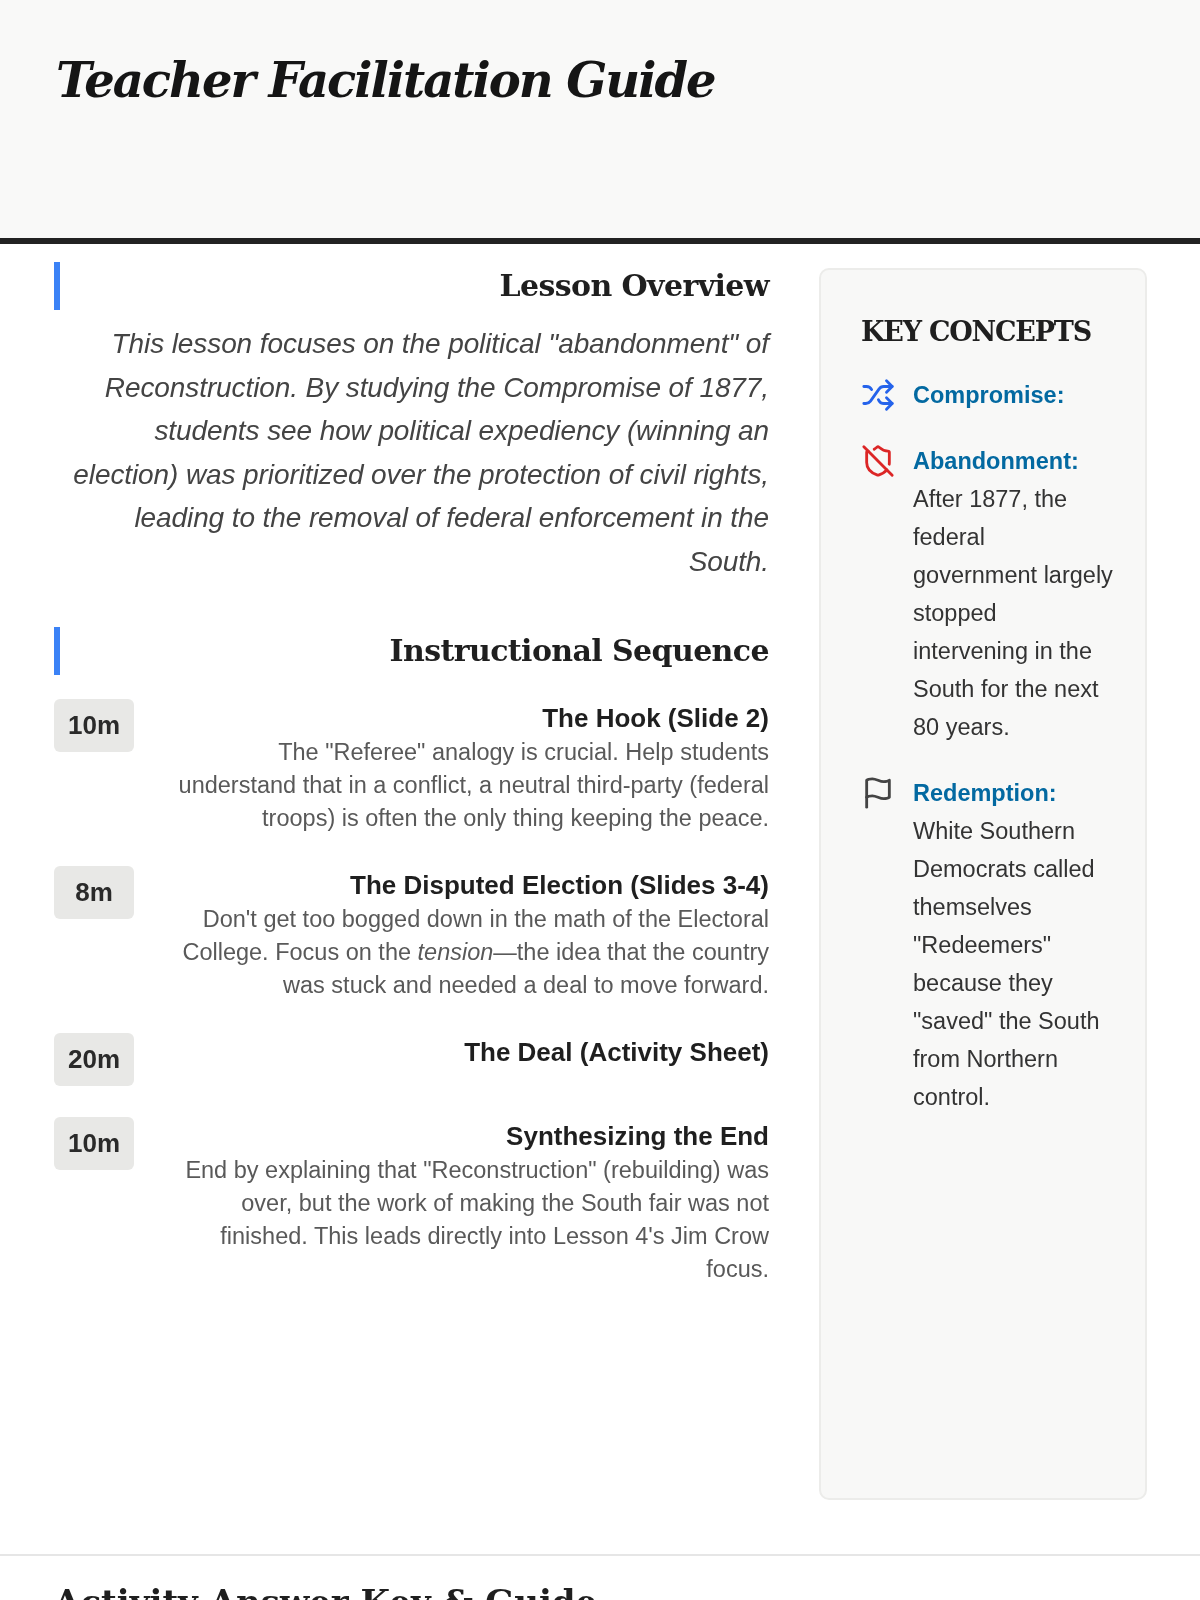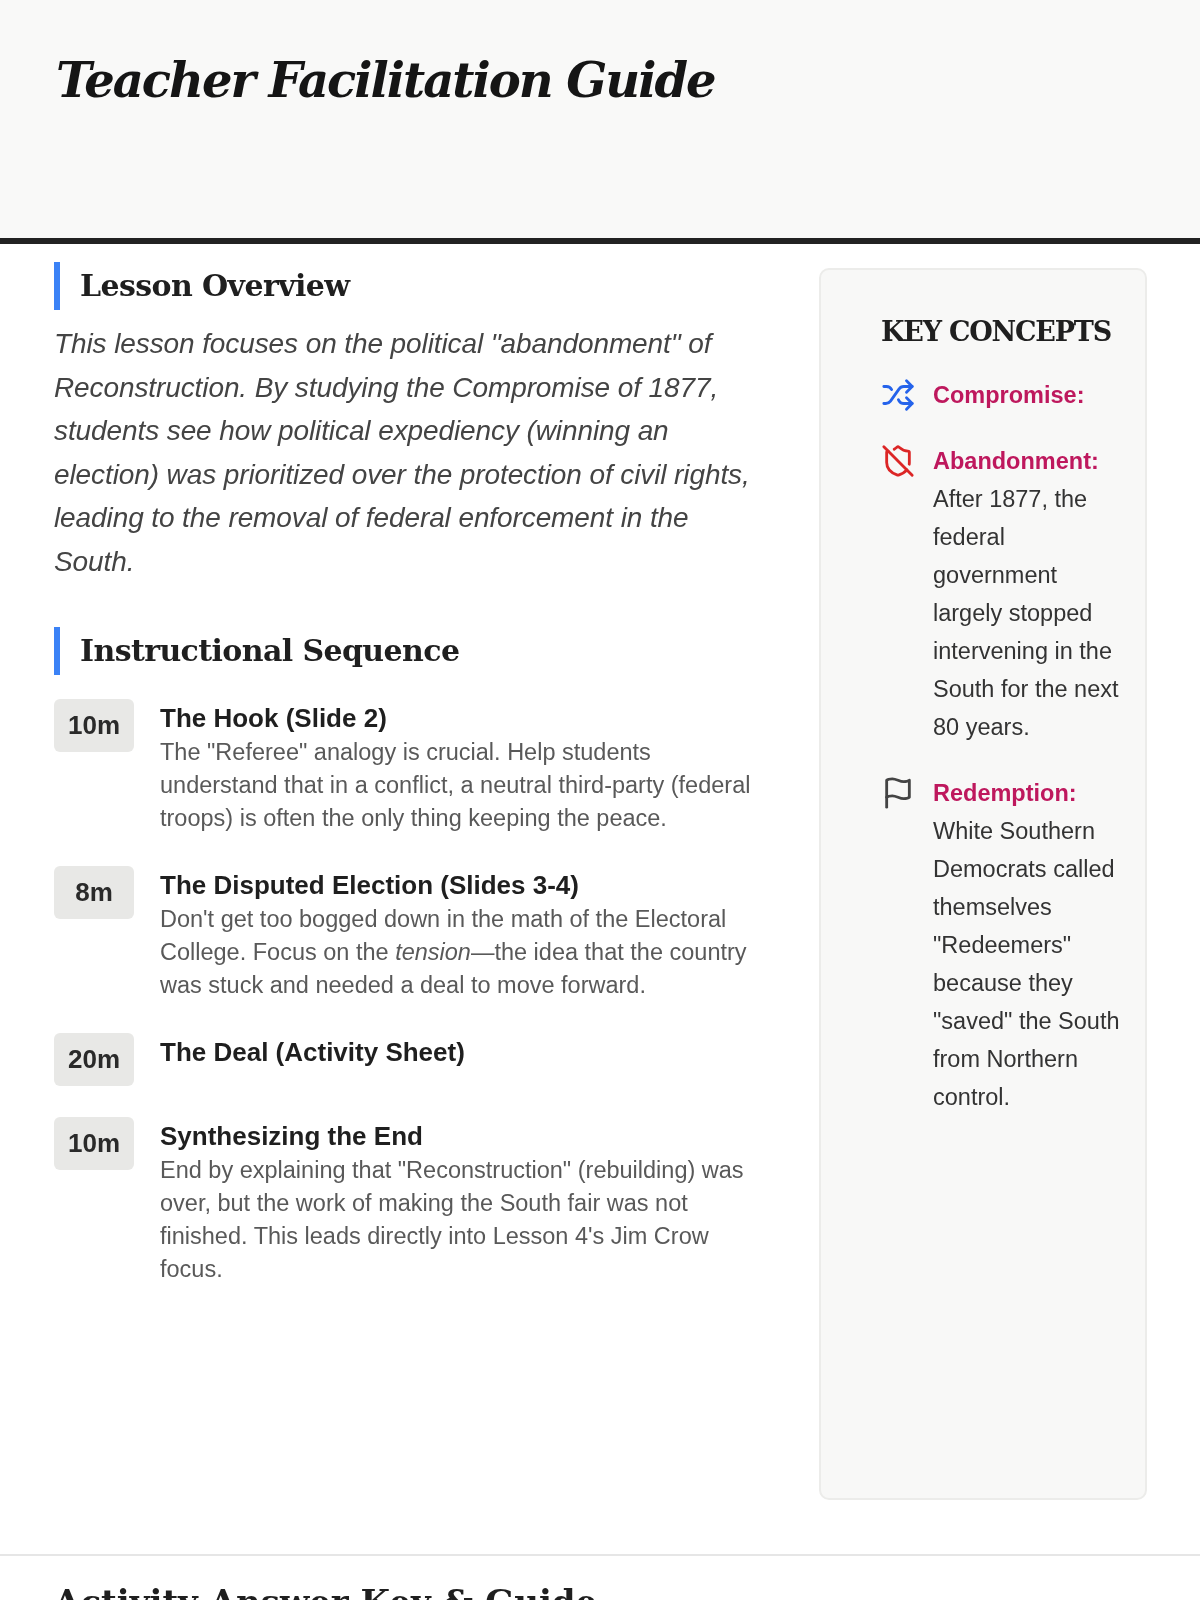--- a/index.html
+++ b/index.html
@@ -19,21 +19,21 @@
       position: absolute; left: 54px; top: 118px;
       font-family: "Liberation Sans", sans-serif; font-size: 26px; color: #555555;
     }
     .era-badge {
       position: absolute; left: 779px; top: 74px; width: 368px; height: 60px;
       background: #1e40af; border-radius: 6px; color: #ffffff;
       font-family: "Liberation Sans", sans-serif; font-weight: bold; font-size: 23px;
       letter-spacing: 2.6px; display: flex; align-items: center; justify-content: center;
     }
 
-    .main { position: absolute; left: 54px; top: 262px; width: 715px; }
+    .main { position: absolute; left: 54px; top: 262px; width: 715px; text-align: right; }
     .section-head {
       position: relative; padding-left: 26px; height: 48px;
       font-family: "DejaVu Serif", serif; font-weight: bold; font-size: 30px;
       color: #1f1f1f; line-height: 48px; letter-spacing: -0.6px;
     }
     .section-head::before {
       content: ""; position: absolute; left: 0; top: 0; width: 6px; height: 48px;
       background: #3b82f6;
     }
     .overview {
@@ -51,31 +51,31 @@
       margin-right: 26px;
     }
     .seq-body { flex: 1; padding-top: 2px; }
     .seq-title { font-weight: bold; font-size: 26px; color: #1f1f1f; line-height: 34px; }
     .seq-desc { font-size: 23.5px; color: #595959; line-height: 33px; margin-top: 1px; }
     .seq-desc em { font-style: italic; }
 
     .concepts {
       position: absolute; left: 819px; top: 268px; width: 328px; height: 1232px;
       background: #f8f8f7; border: 2px solid #ececea; border-radius: 10px;
-      padding: 44px 20px 0 60px;
+      padding: 44px 20px 0 40px;
     }
     .concepts-title {
       font-family: "DejaVu Serif", serif; font-weight: bold; font-size: 27px;
       color: #1f1f1f; letter-spacing: -1.2px; line-height: 36px;
     }
     .concept { display: flex; margin-top: 28px; }
     .concept:first-of-type { margin-top: 26px; }
     .concept-icon { flex: 0 0 34px; height: 34px; margin-right: 18px; margin-top: 2px; }
     .concept-text { font-size: 23.5px; line-height: 38px; color: #333333; width: 200px; }
-    .concept-name { font-weight: bold; color: #be185d; display: block; }
+    .concept-name { font-weight: bold; color: #0369a1; display: block; }
 
     .bottom-divider {
       position: absolute; left: 0; top: 1554px; width: 1200px; height: 2px; background: #e6e6e6;
     }
     .bottom-heading {
       position: absolute; left: 54px; top: 1582px;
       font-family: "DejaVu Serif", serif; font-weight: bold; font-size: 34px; color: #1f1f1f;
       white-space: nowrap;
     }
   </style>

